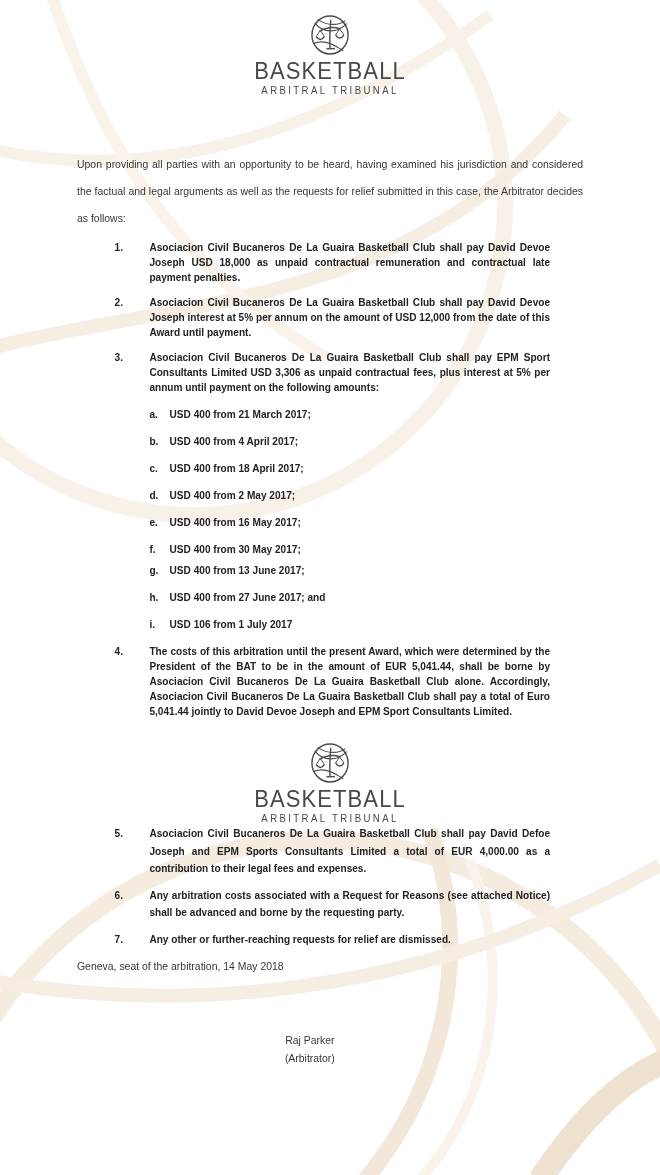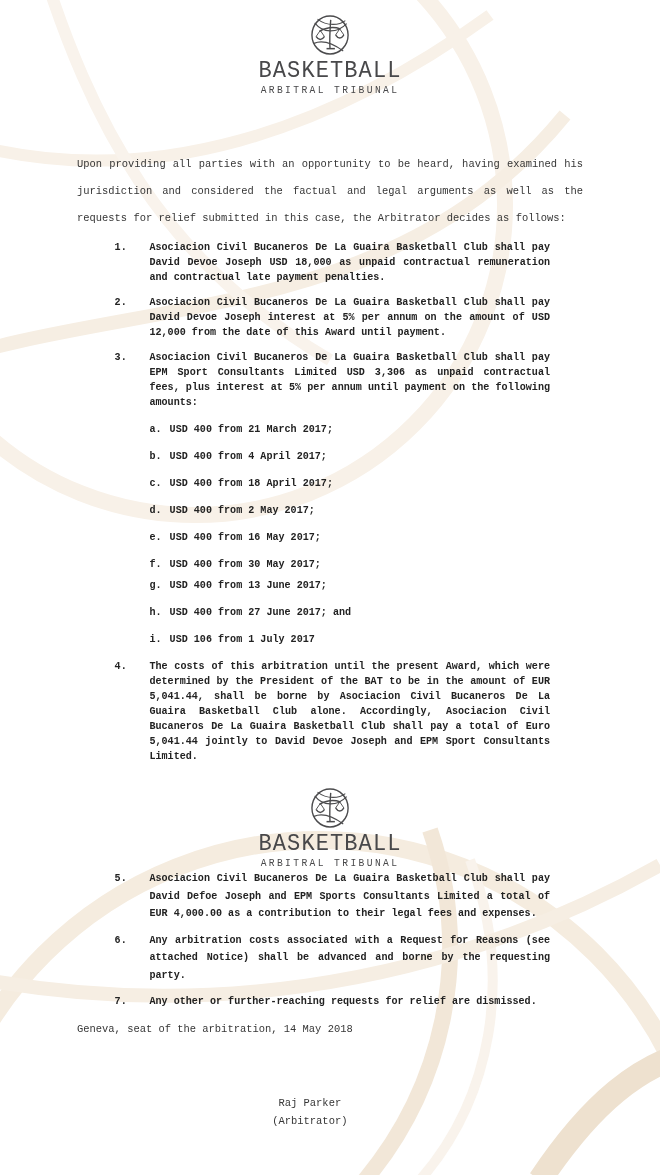--- a/index.html
+++ b/index.html
@@ -3,21 +3,21 @@
 <meta charset="utf-8">
 <style>
   html, body { margin: 0; padding: 0; background: #ffffff; }
   .page {
     position: relative;
     width: 660px;
     height: 1175px;
     margin: 0 auto;
     background: #ffffff;
     overflow: hidden;
-    font-family: Liberation Mono, monospace;
+    font-family: Liberation Sans, sans-serif;
     color: #2f2f2f;
   }
   .watermark {
     position: absolute;
     top: 0; left: 0;
     z-index: 0;
   }
   
   .scale-wrap {
     position: relative;

